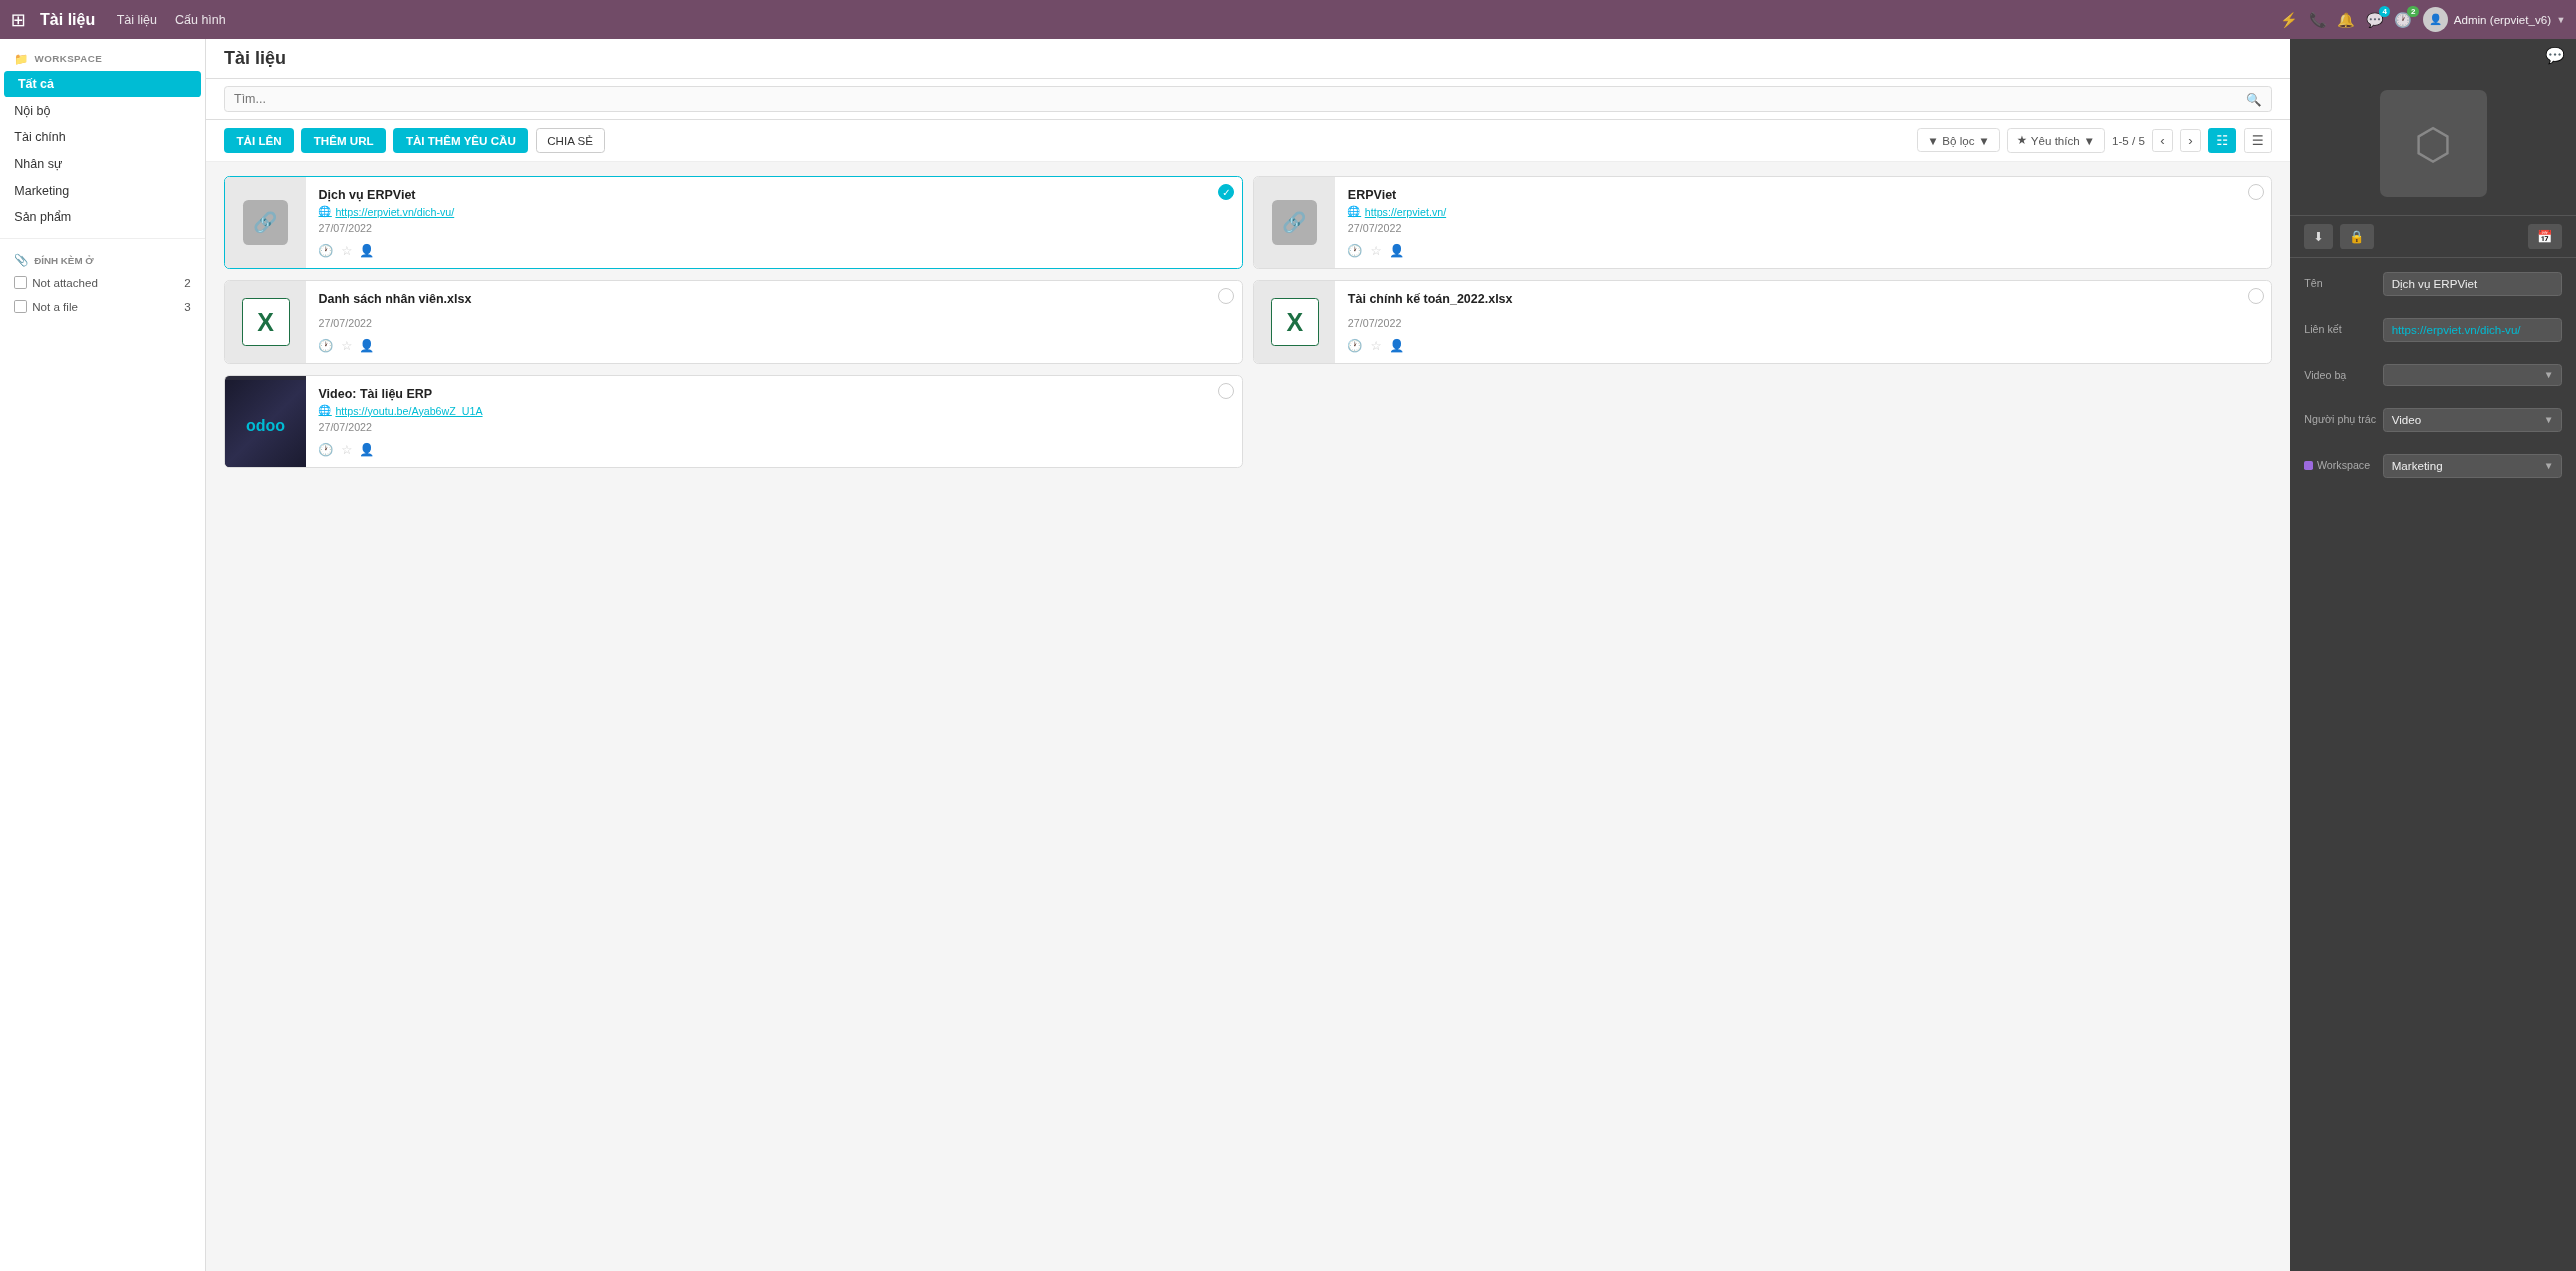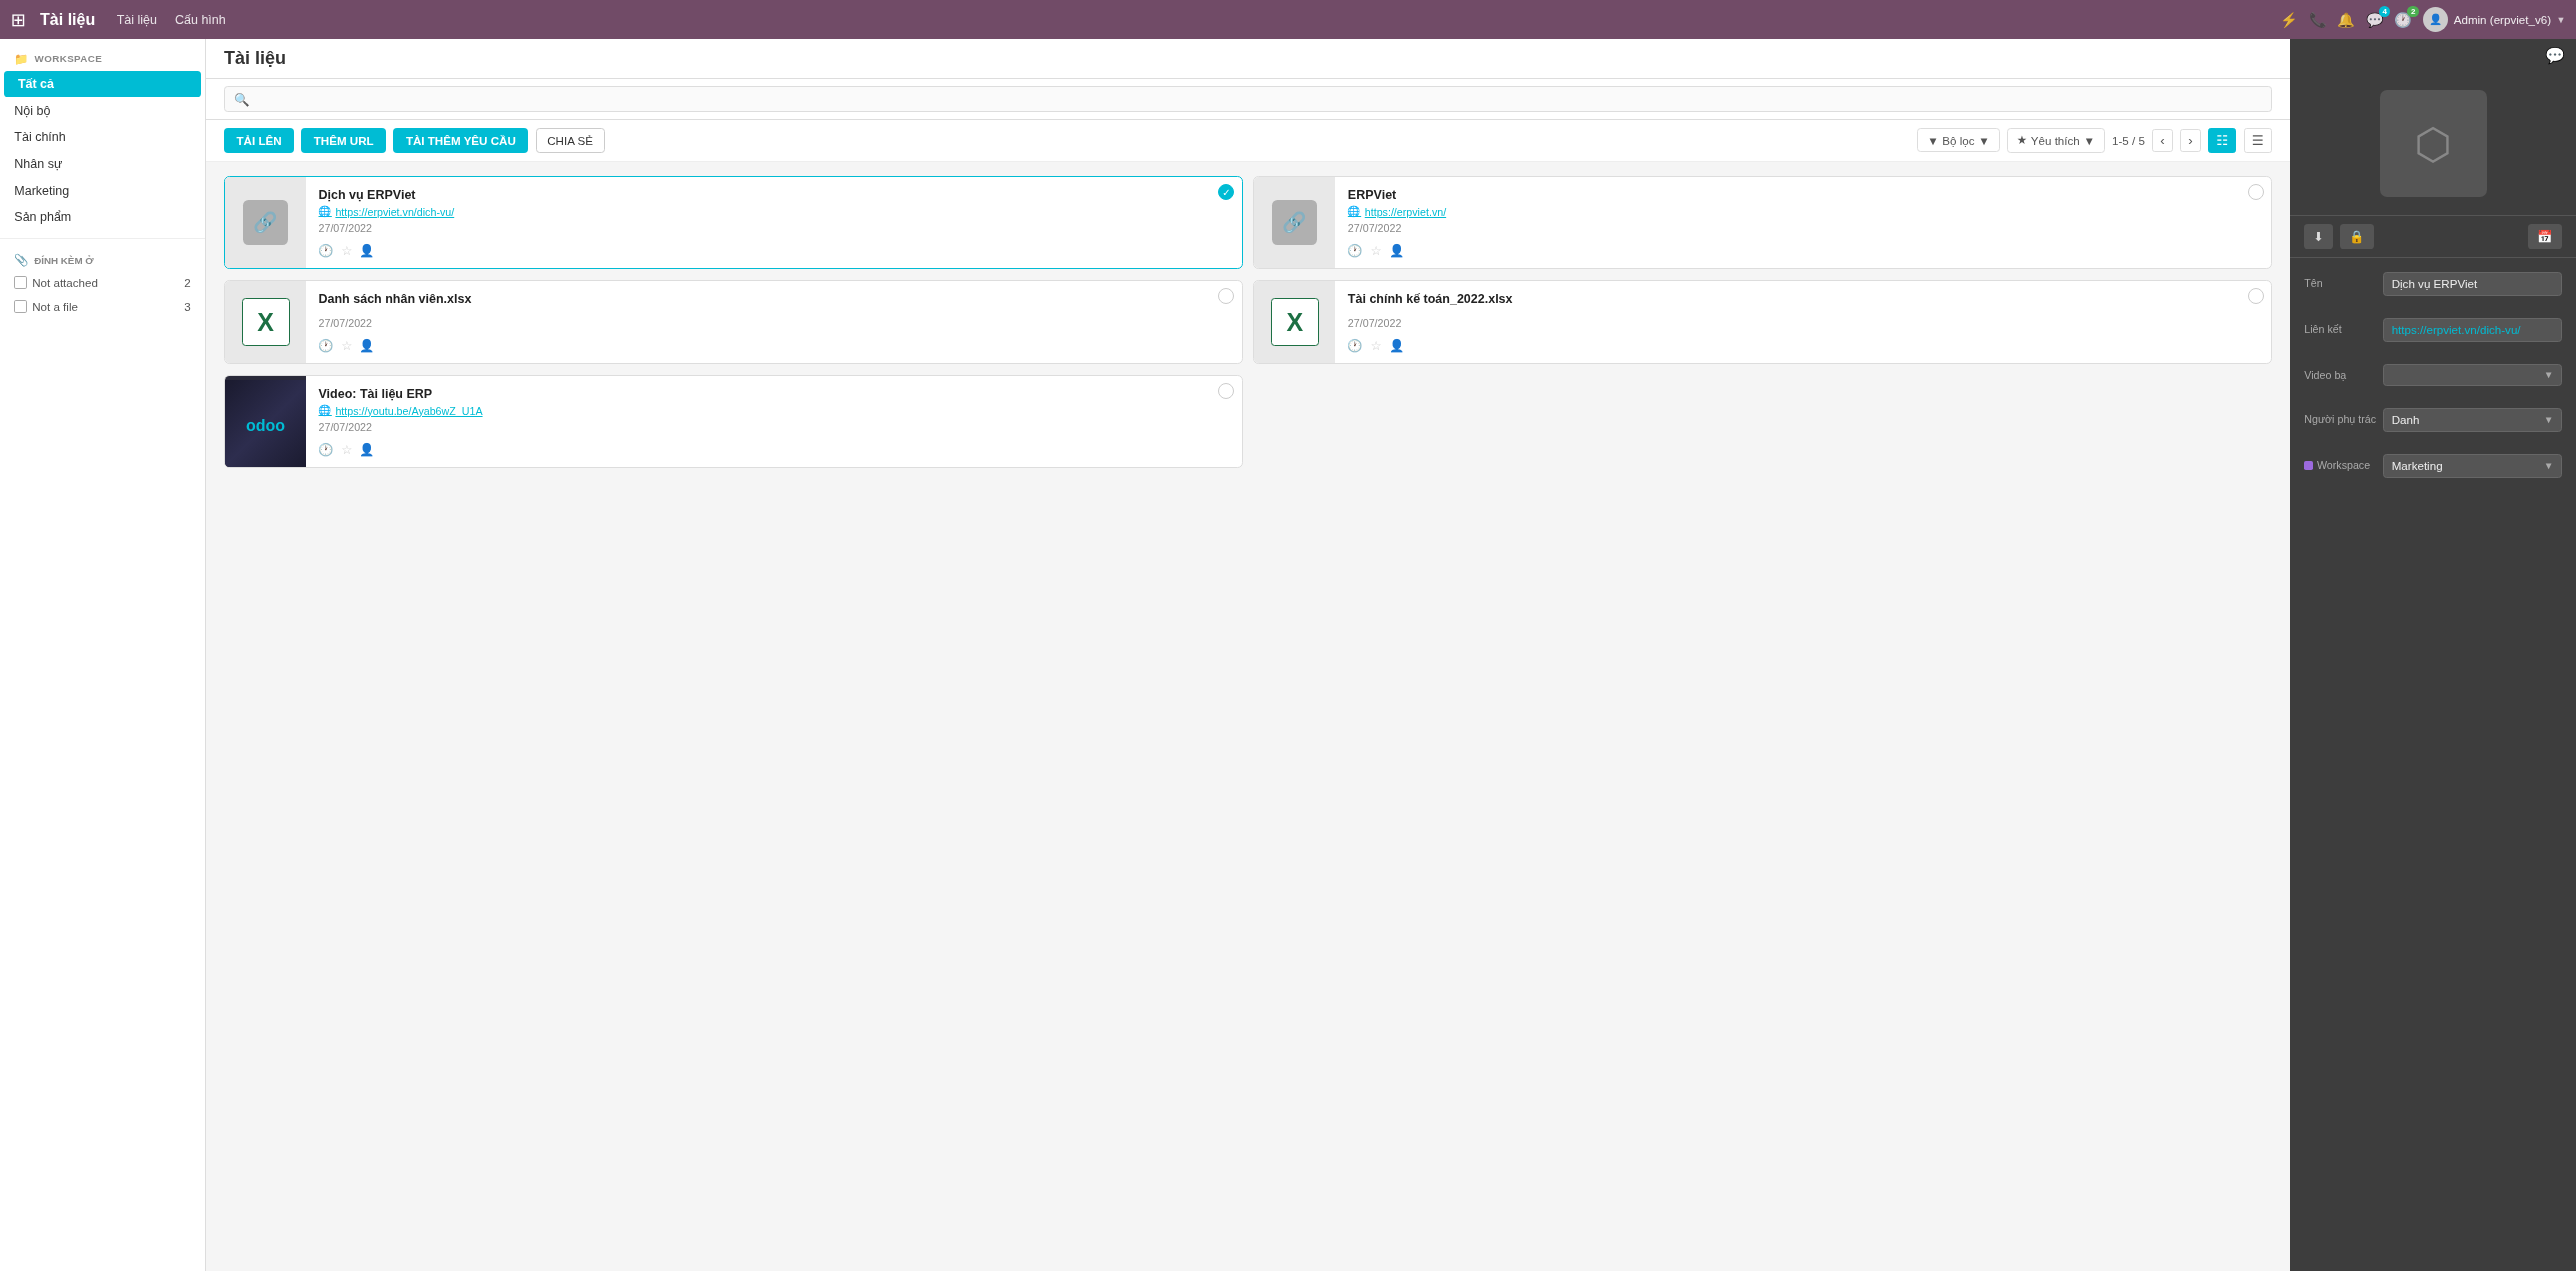--- a/index.html
+++ b/index.html
@@ -458,20 +458,21 @@
   </div>
 
   <div class="content-area">
 
     <div class="page-header">
       <span class="page-title">Tài liệu</span>
     </div>
 
     <div class="search-bar">
       <div class="search-input-wrapper">
+        <input class="search-input" type="text" placeholder="Tìm..." style="">
         <span style="color:#aaa;">🔍</span>
       </div>
     </div>
 
     <div class="toolbar">
       <button class="btn-teal">TẢI LÊN</button>
       <button class="btn-teal">THÊM URL</button>
       <button class="btn-teal">TÀI THÊM YÊU CẦU</button>
       <button class="btn-outline">CHIA SẺ</button>
 
@@ -623,21 +624,21 @@
       <div class="field-row">
         <span class="field-label">Video bạ</span>
         <div class="field-dropdown">
           <span></span>
           <span class="dropdown-arrow">▼</span>
         </div>
       </div>
       <div class="field-row">
         <span class="field-label">Người phụ trác</span>
         <div class="field-dropdown">
-          <span>Danh</span>
+          <span>Video</span>
           <span class="dropdown-arrow">▼</span>
         </div>
       </div>
       <div class="field-row">
         <span class="field-label workspace-label">
           <span class="folder-dot"></span>
           <span>Workspace</span>
         </span>
         <div class="field-dropdown">
           <span>Marketing</span>

